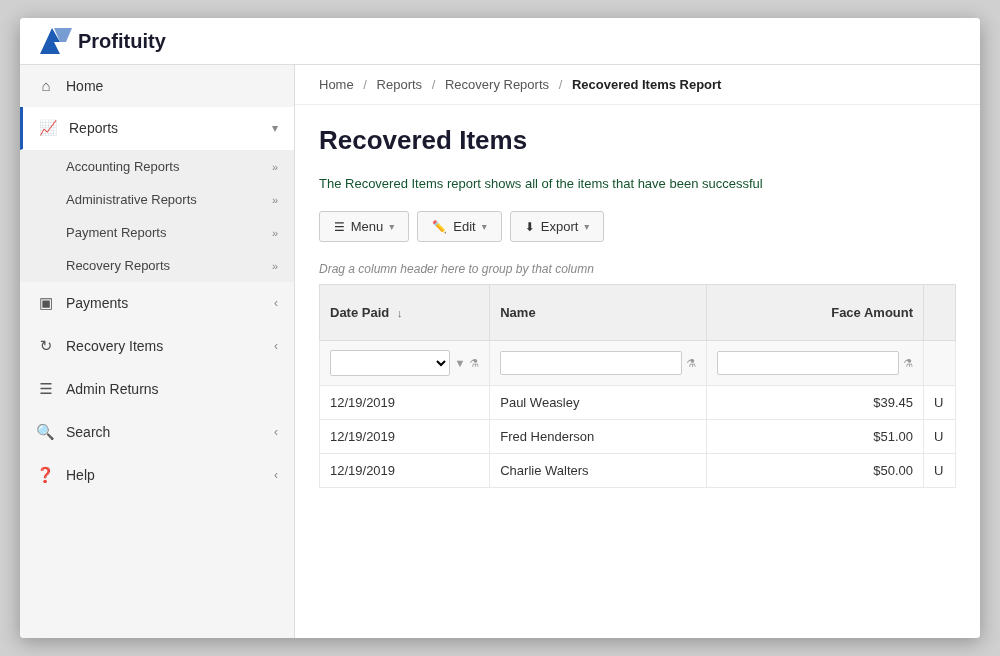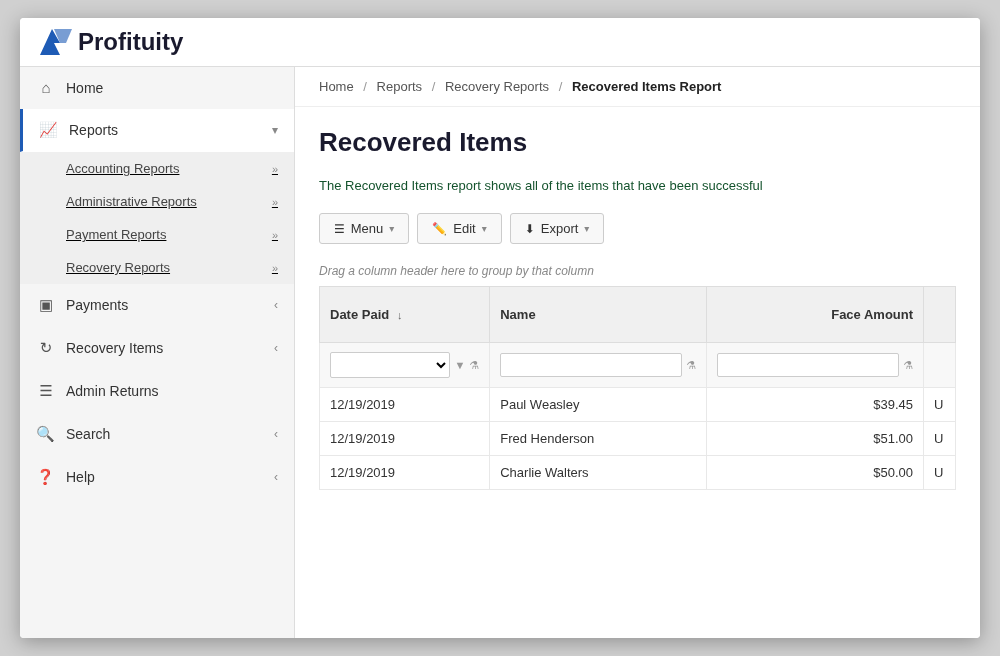--- a/index.html
+++ b/index.html
@@ -33,21 +33,21 @@
     .logo {
       display: flex;
       align-items: center;
       gap: 6px;
     }
     .logo-icon {
       width: 32px;
       height: 26px;
     }
     .logo-text {
-      font-size: 24px;
+      font-size: 20px;
       font-weight: bold;
       color: #1a1a2e;
     }
     
     .main-layout {
       display: flex;
       flex: 1;
       overflow: hidden;
     }
     
@@ -81,21 +81,20 @@
       flex: 1;
       font-size: 14px;
       color: #333;
     }
     .sidebar-item-arrow {
       font-size: 12px;
       color: #888;
     }
     .sidebar-submenu {
       background: #efefef;
-      text-decoration: underline;
     }
     .sidebar-subitem {
       display: flex;
       align-items: center;
       padding: 9px 16px 9px 46px;
       cursor: pointer;
       color: #444;
     }
     .sidebar-subitem-label {
       flex: 1;

